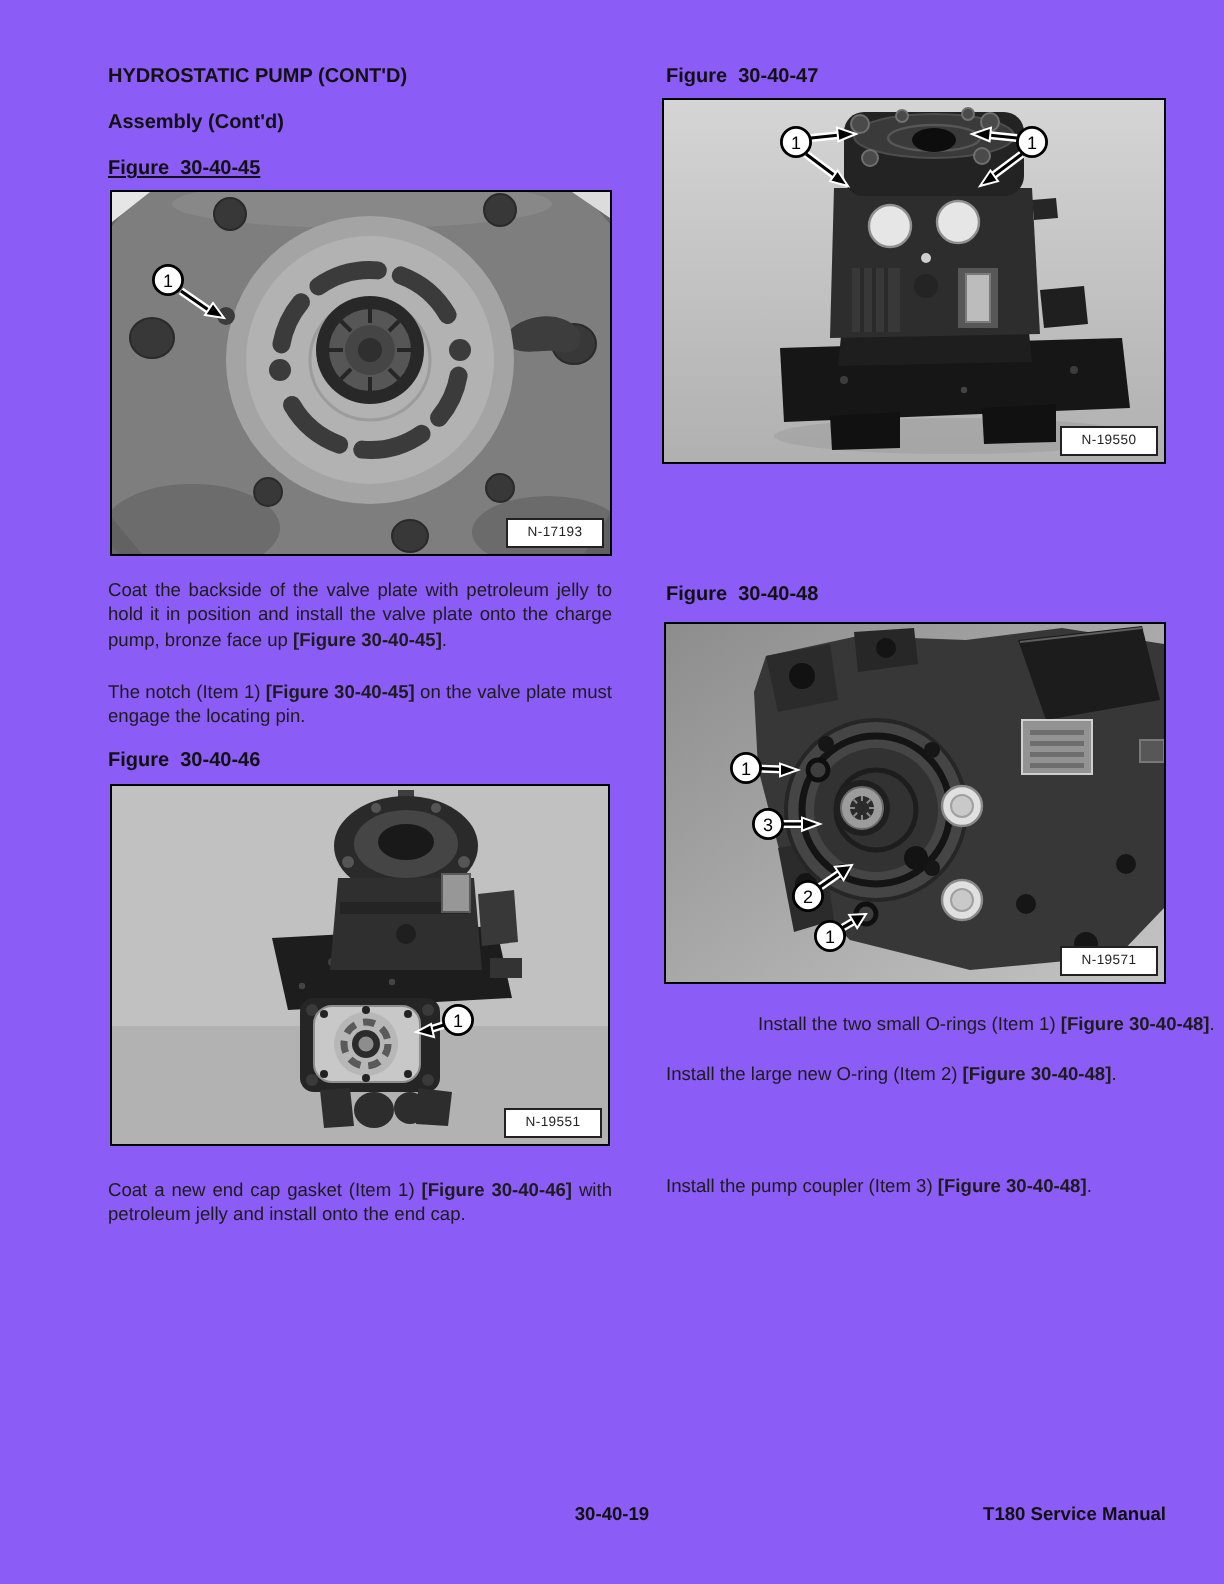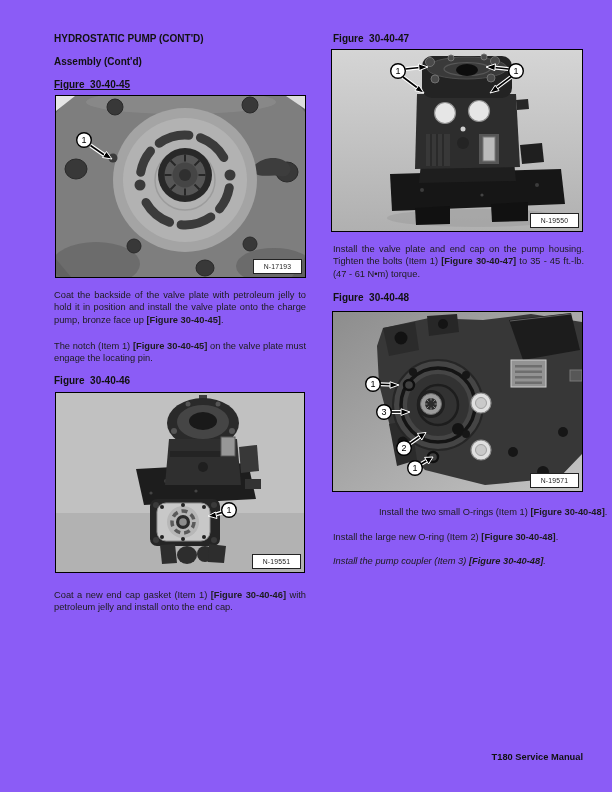--- a/index.html
+++ b/index.html
@@ -218,21 +218,20 @@
         <text class="callout-num" x="66" y="24.4" text-anchor="middle">1</text>
       </g>
       <g>
         <circle cx="184" cy="21" r="7.3" fill="#fff" stroke="#000" stroke-width="1.4"></circle>
         <text class="callout-num" x="184" y="24.4" text-anchor="middle">1</text>
       </g>
     </svg>
     <div class="photo-id">N-19550</div>
   </div>
 
-  <div class="para" style="left:333px;top:243px;width:251px;"><span>Install the valve plate and end cap on the pump housing. Tighten the bolts (Item 1) </span><span class="b">[Figure 30-40-47]</span><span> to 35 - 45 ft.-lb. (47 - 61 N•m) torque.</span></div>
 
   <div class="fig-caption" style="left:333px;top:292px;">Figure  30-40-48</div>
 
   <div class="photo-frame" style="left:332px;top:311px;width:249px;height:179px;">
     <svg viewBox="0 0 249 179" width="249" height="179">
       <defs>
         <linearGradient id="g48" x1="0" y1="0" x2="1" y2="1">
           <stop offset="0" stop-color="#8d8d8d"></stop>
             <stop offset="1" stop-color="#c4c4c4"></stop>
         </linearGradient>
@@ -315,17 +314,18 @@
       <g>
         <circle cx="82" cy="156" r="7.3" fill="#fff" stroke="#000" stroke-width="1.4"></circle>
         <text class="callout-num" x="82" y="159.4" text-anchor="middle">1</text>
       </g>
     </svg>
     <div class="photo-id">N-19571</div>
   </div>
 
   <div class="para" style="left:333px;top:506px;width:251px;padding-left:46px;"><span>Install the two small O-rings (Item 1) </span><span class="b">[Figure 30-40-48]</span><span>.</span></div>
   <div class="para" style="left:333px;top:531px;width:251px;"><span>Install the large new O-ring (Item 2) </span><span class="b">[Figure 30-40-48]</span><span>.</span></div>
-  <div class="para" style="left:333px;top:555px;width:251px;font-style:italic;"><span>Install the pump coupler (Item 3) </span><span class="b">[Figure 30-40-48]</span><span>.</span></div>
-
+  <div class="para" style="left:333px;top:587px;width:251px;"><span>Install the pump coupler (Item 3) </span><span class="b">[Figure 30-40-48]</span><span>.</span></div>
+
+  <div class="footer-page">30-40-19</div>
   <div class="footer-manual">T180 Service Manual</div>
 
 </div>
 
 </body></html>

